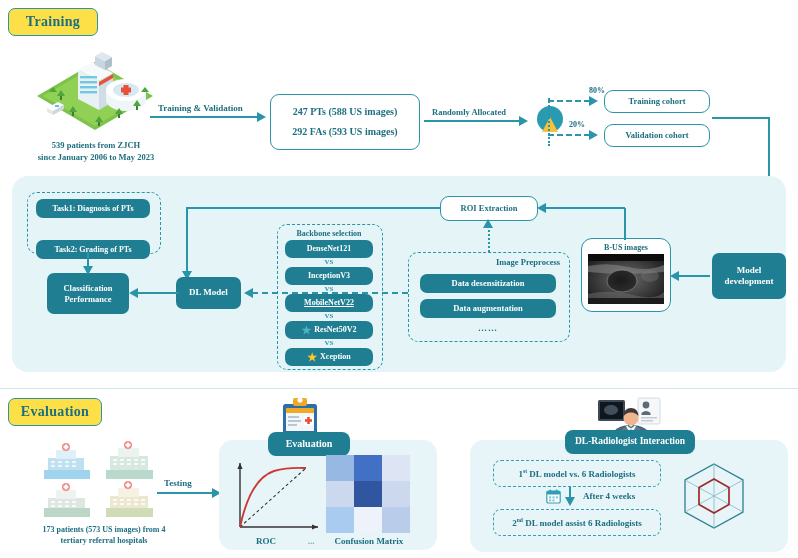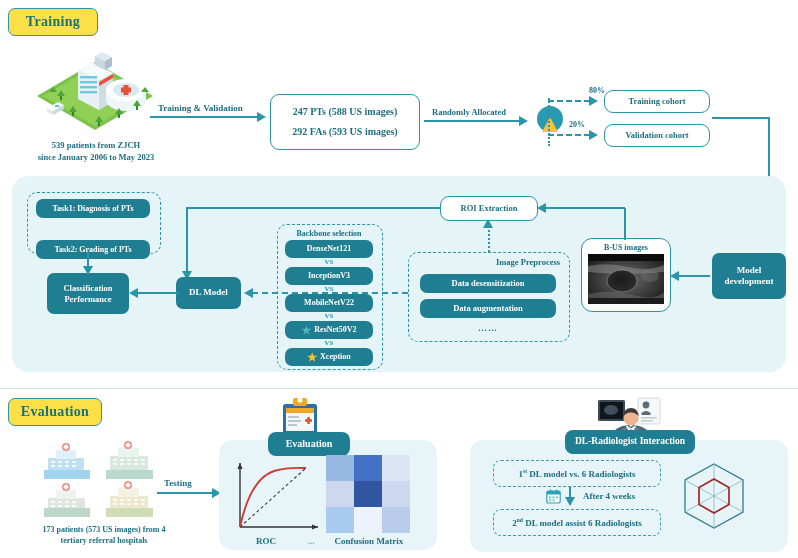--- a/index.html
+++ b/index.html
@@ -244,21 +244,21 @@
 
   <div class="abs" style="left:285px;top:240px;width:88px;">
     <div class="box-fill" style="height:18px;font-size:8px;">
       <span>DenseNet121</span>
     </div>
     <div class="vs" style="height:9px;line-height:9px;">VS</div>
     <div class="box-fill" style="height:18px;font-size:8px;">
       <span>InceptionV3</span>
     </div>
     <div class="vs" style="height:9px;line-height:9px;">VS</div>
-    <div class="box-fill" style="height:18px;font-size:8px;">
+    <div class="box-fill" style="height:18px;font-size:8px;text-decoration:underline;">
       <span>MobileNetV22</span>
     </div>
     <div class="vs" style="height:9px;line-height:9px;">VS</div>
     <div class="box-fill" style="height:18px;font-size:8px;">
       <span class="star-dim">★</span>
       <span>ResNet50V2</span>
     </div>
     <div class="vs" style="height:9px;line-height:9px;">VS</div>
     <div class="box-fill" style="height:18px;font-size:8px;">
       <span class="star">★</span>

